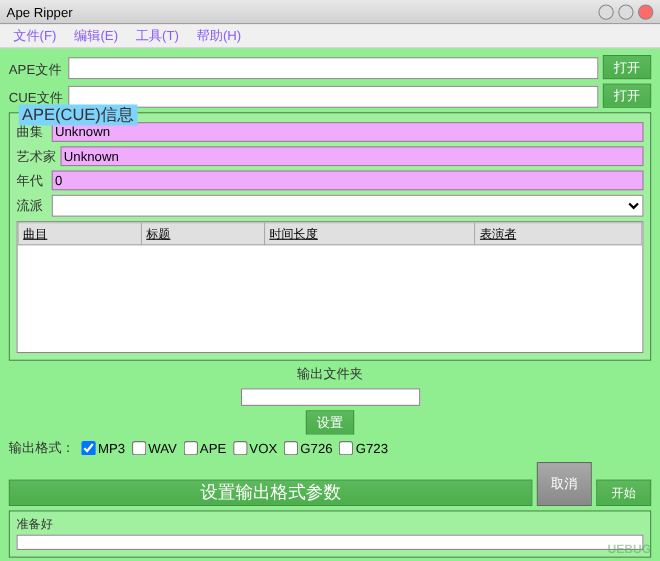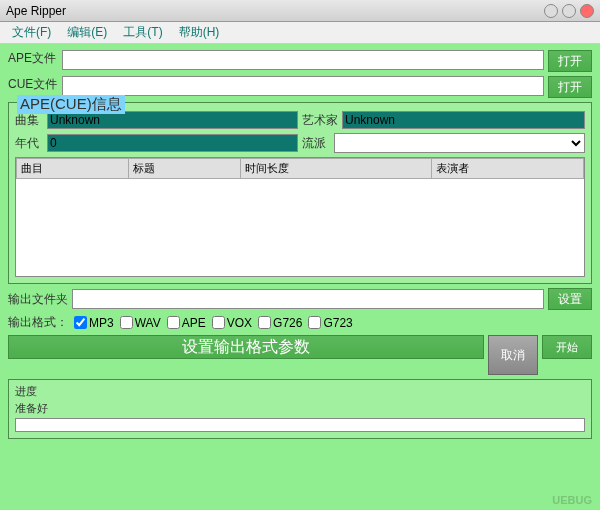--- a/index.html
+++ b/index.html
@@ -39,33 +39,33 @@
       height: 22px;
       display: flex;
       align-items: center;
       padding: 0 4px;
       border-bottom: 1px solid #ccc;
     }
     .menu-item {
       padding: 2px 8px;
       cursor: pointer;
       font-size: 12px;
-      color: #0f766e;
+      color: #8b5cf6;
     }
 
     .main-content {
       background: #90EE90;
       padding: 6px 8px;
       height: calc(510px - 44px);
       overflow: hidden;
     }
 
     .row {
       display: flex;
-      align-items: flex-start;
+      align-items: flex-end;
       margin-bottom: 4px;
       gap: 4px;
     }
 
     .label {
       color: #333;
       white-space: nowrap;
       min-width: 50px;
       font-size: 12px;
     }
@@ -102,40 +102,40 @@
       top: -8px;
       left: 8px;
       background: #7dd3fc;
       padding: 0 3px;
       font-size: 15px;
       color: #333;
     }
 
     .info-grid {
       display: grid;
-      grid-template-columns: 1fr 1fr;
+      grid-template-columns: 1fr;
       gap: 4px;
       padding-top: 4px;
     }
     .info-row {
       display: flex;
       align-items: center;
       gap: 4px;
     }
     .info-label {
       min-width: 28px;
       font-size: 12px;
       color: #333;
       white-space: nowrap;
     }
     .info-input {
       flex: 1;
       height: 18px;
       border: 1px solid #888;
-      background: #0f766e;
+      background: #f0abfc;
       padding: 0 2px;
       font-size: 12px;
     }
     .select-field {
       flex: 1;
       height: 20px;
       border: 1px solid #888;
       background: white;
       font-size: 12px;
     }
@@ -144,35 +144,37 @@
       width: 100%;
       border: 1px solid #888;
       background: white;
       margin-top: 4px;
       height: 120px;
       overflow-y: auto;
     }
     .track-table table {
       width: 100%;
       border-collapse: collapse;
+      text-decoration: underline;
     }
     .track-table th {
       background: #e0e0e0;
       border: 1px solid #aaa;
       padding: 2px 4px;
       text-align: left;
       font-size: 11px;
       font-weight: normal;
     }
 
     .output-row {
       display: flex;
       align-items: center;
       margin-bottom: 4px;
       gap: 4px;
+      flex-direction: column;
     }
 
     .format-row {
       display: flex;
       align-items: center;
       gap: 6px;
       margin-bottom: 4px;
     }
     .format-label { font-size: 12px; color: #333; }
     .checkbox-item {
@@ -356,21 +358,20 @@
     </label>
   </div>
 
   <div class="row">
     <button class="btn-settings-params">设置输出格式参数</button>
     <button class="btn-cancel">取消</button>
     <button class="btn-start">开始</button>
   </div>
 
   <div class="progress-section">
-    <div class="progress-label">进度</div>
     <div class="progress-label">准备好</div>
     <div class="progress-bar-container">
       <div class="progress-bar-fill" style="width: 0%"></div>
     </div>
   </div>
 
 
   <div class="watermark">UEBUG</div>
 </div>
 

